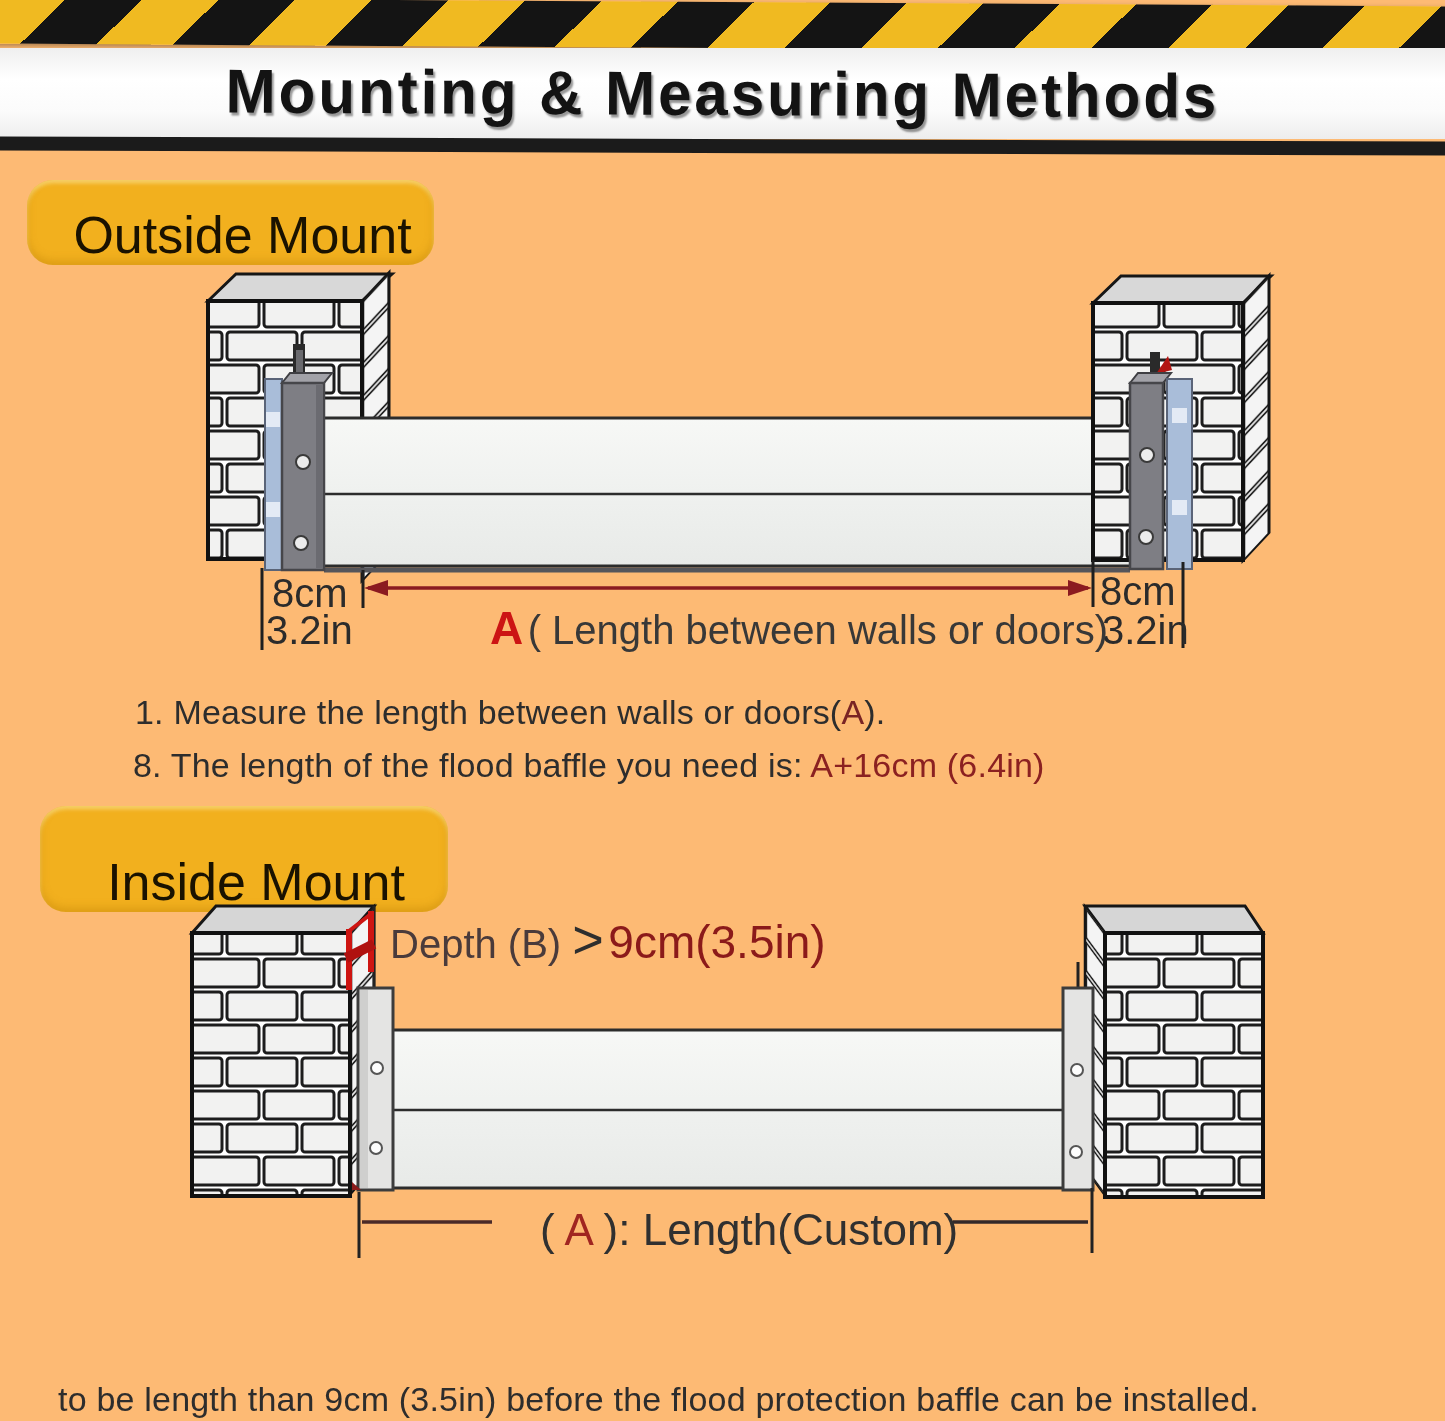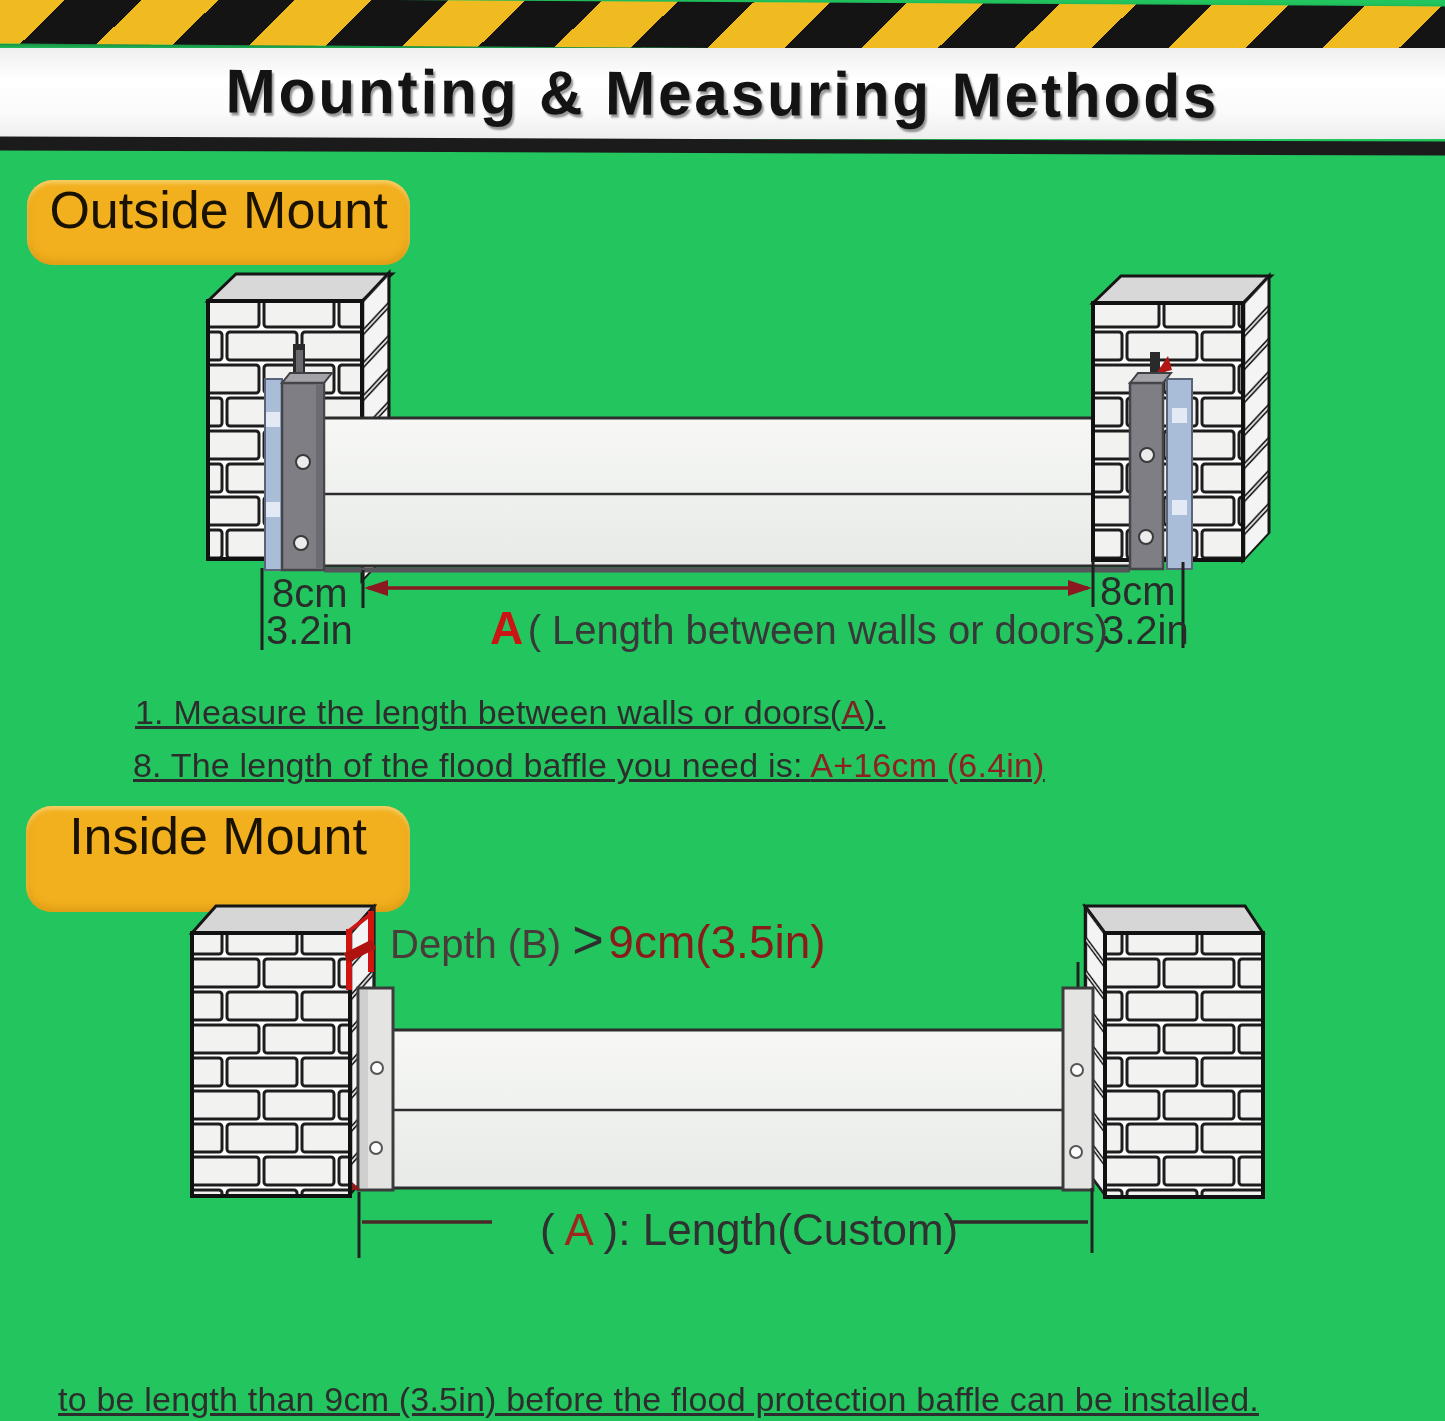--- a/index.html
+++ b/index.html
@@ -1,46 +1,46 @@
 <!DOCTYPE html>
 <html><head>
 <meta charset="utf-8">
 <style>
   html,body{margin:0;padding:0;background:#fff;}
-  .page{position:relative;width:1445px;height:1421px;background:#22c55e;overflow:hidden;
+  .page{position:relative;width:1445px;height:1421px;background:#fdba74;overflow:hidden;
         font-family:"Liberation Sans", sans-serif;}
 
   
   .hazard{position:absolute;top:2px;left:-10px;width:1465px;height:46px;
           background:repeating-linear-gradient(135deg,#f0ba21 0 54px,#141414 54px 108px);
           transform:rotate(0.35deg);box-shadow:0 2px 5px rgba(0,0,0,.35);}
   .title-band{position:absolute;top:48px;left:0;width:1445px;height:91px;
           background:linear-gradient(180deg,#efefef,#ffffff 35%,#fbfbfb 70%,#ededed);}
   .title{position:absolute;top:0;left:0;width:1445px;height:91px;margin:0;
           display:flex;align-items:center;justify-content:center;
           font-size:62px;font-weight:bold;letter-spacing:3px;color:#131313;
           transform:rotate(0.3deg) scaleX(0.97);
           text-shadow:2px 3px 2px rgba(0,0,0,.4), -1px -1px 0 rgba(255,255,255,.55);}
   .black-bar{position:absolute;top:139px;left:0;width:1445px;height:14px;background:#1b1b1b;
           transform:rotate(0.2deg);}
 
   
   .badge{position:absolute;background:#f2b01e;border-radius:26px;
-         display:flex;align-items:flex-start;justify-content:center;
+         display:flex;align-items:flex-end;justify-content:center;
          font-size:52px;color:#1a1200;
-         box-shadow:inset 0 -4px 8px rgba(178,118,0,.35), inset 0 3px 4px rgba(255,235,160,.65);}
+         box-shadow:inset 0 -4px 8px rgba(178,118,0,.35), inset 0 3px 4px rgba(255,235,160,.65);padding-left:24px;}
   .badge.outside{left:27px;top:180px;width:383px;height:85px;}
-  .badge.inside{left:26px;top:806px;width:384px;height:106px;}
+  .badge.inside{left:40px;top:806px;width:384px;height:106px;}
 
   
   .diagram{position:absolute;left:0;}
   svg text{font-family:"Liberation Sans", sans-serif;}
 
   
-  .step{position:absolute;font-size:34px;color:#2d2d2d;letter-spacing:.2px;white-space:nowrap;line-height:1.1;text-decoration:underline;}
+  .step{position:absolute;font-size:34px;color:#2d2d2d;letter-spacing:.2px;white-space:nowrap;line-height:1.1;}
   .em-a{color:#7a2424;}
   .em-red{color:#8b2121;}
 </style>
 </head>
 <body>
 
 <div class="page">
 
   <div class="hazard"></div>
   <div class="title-band">

